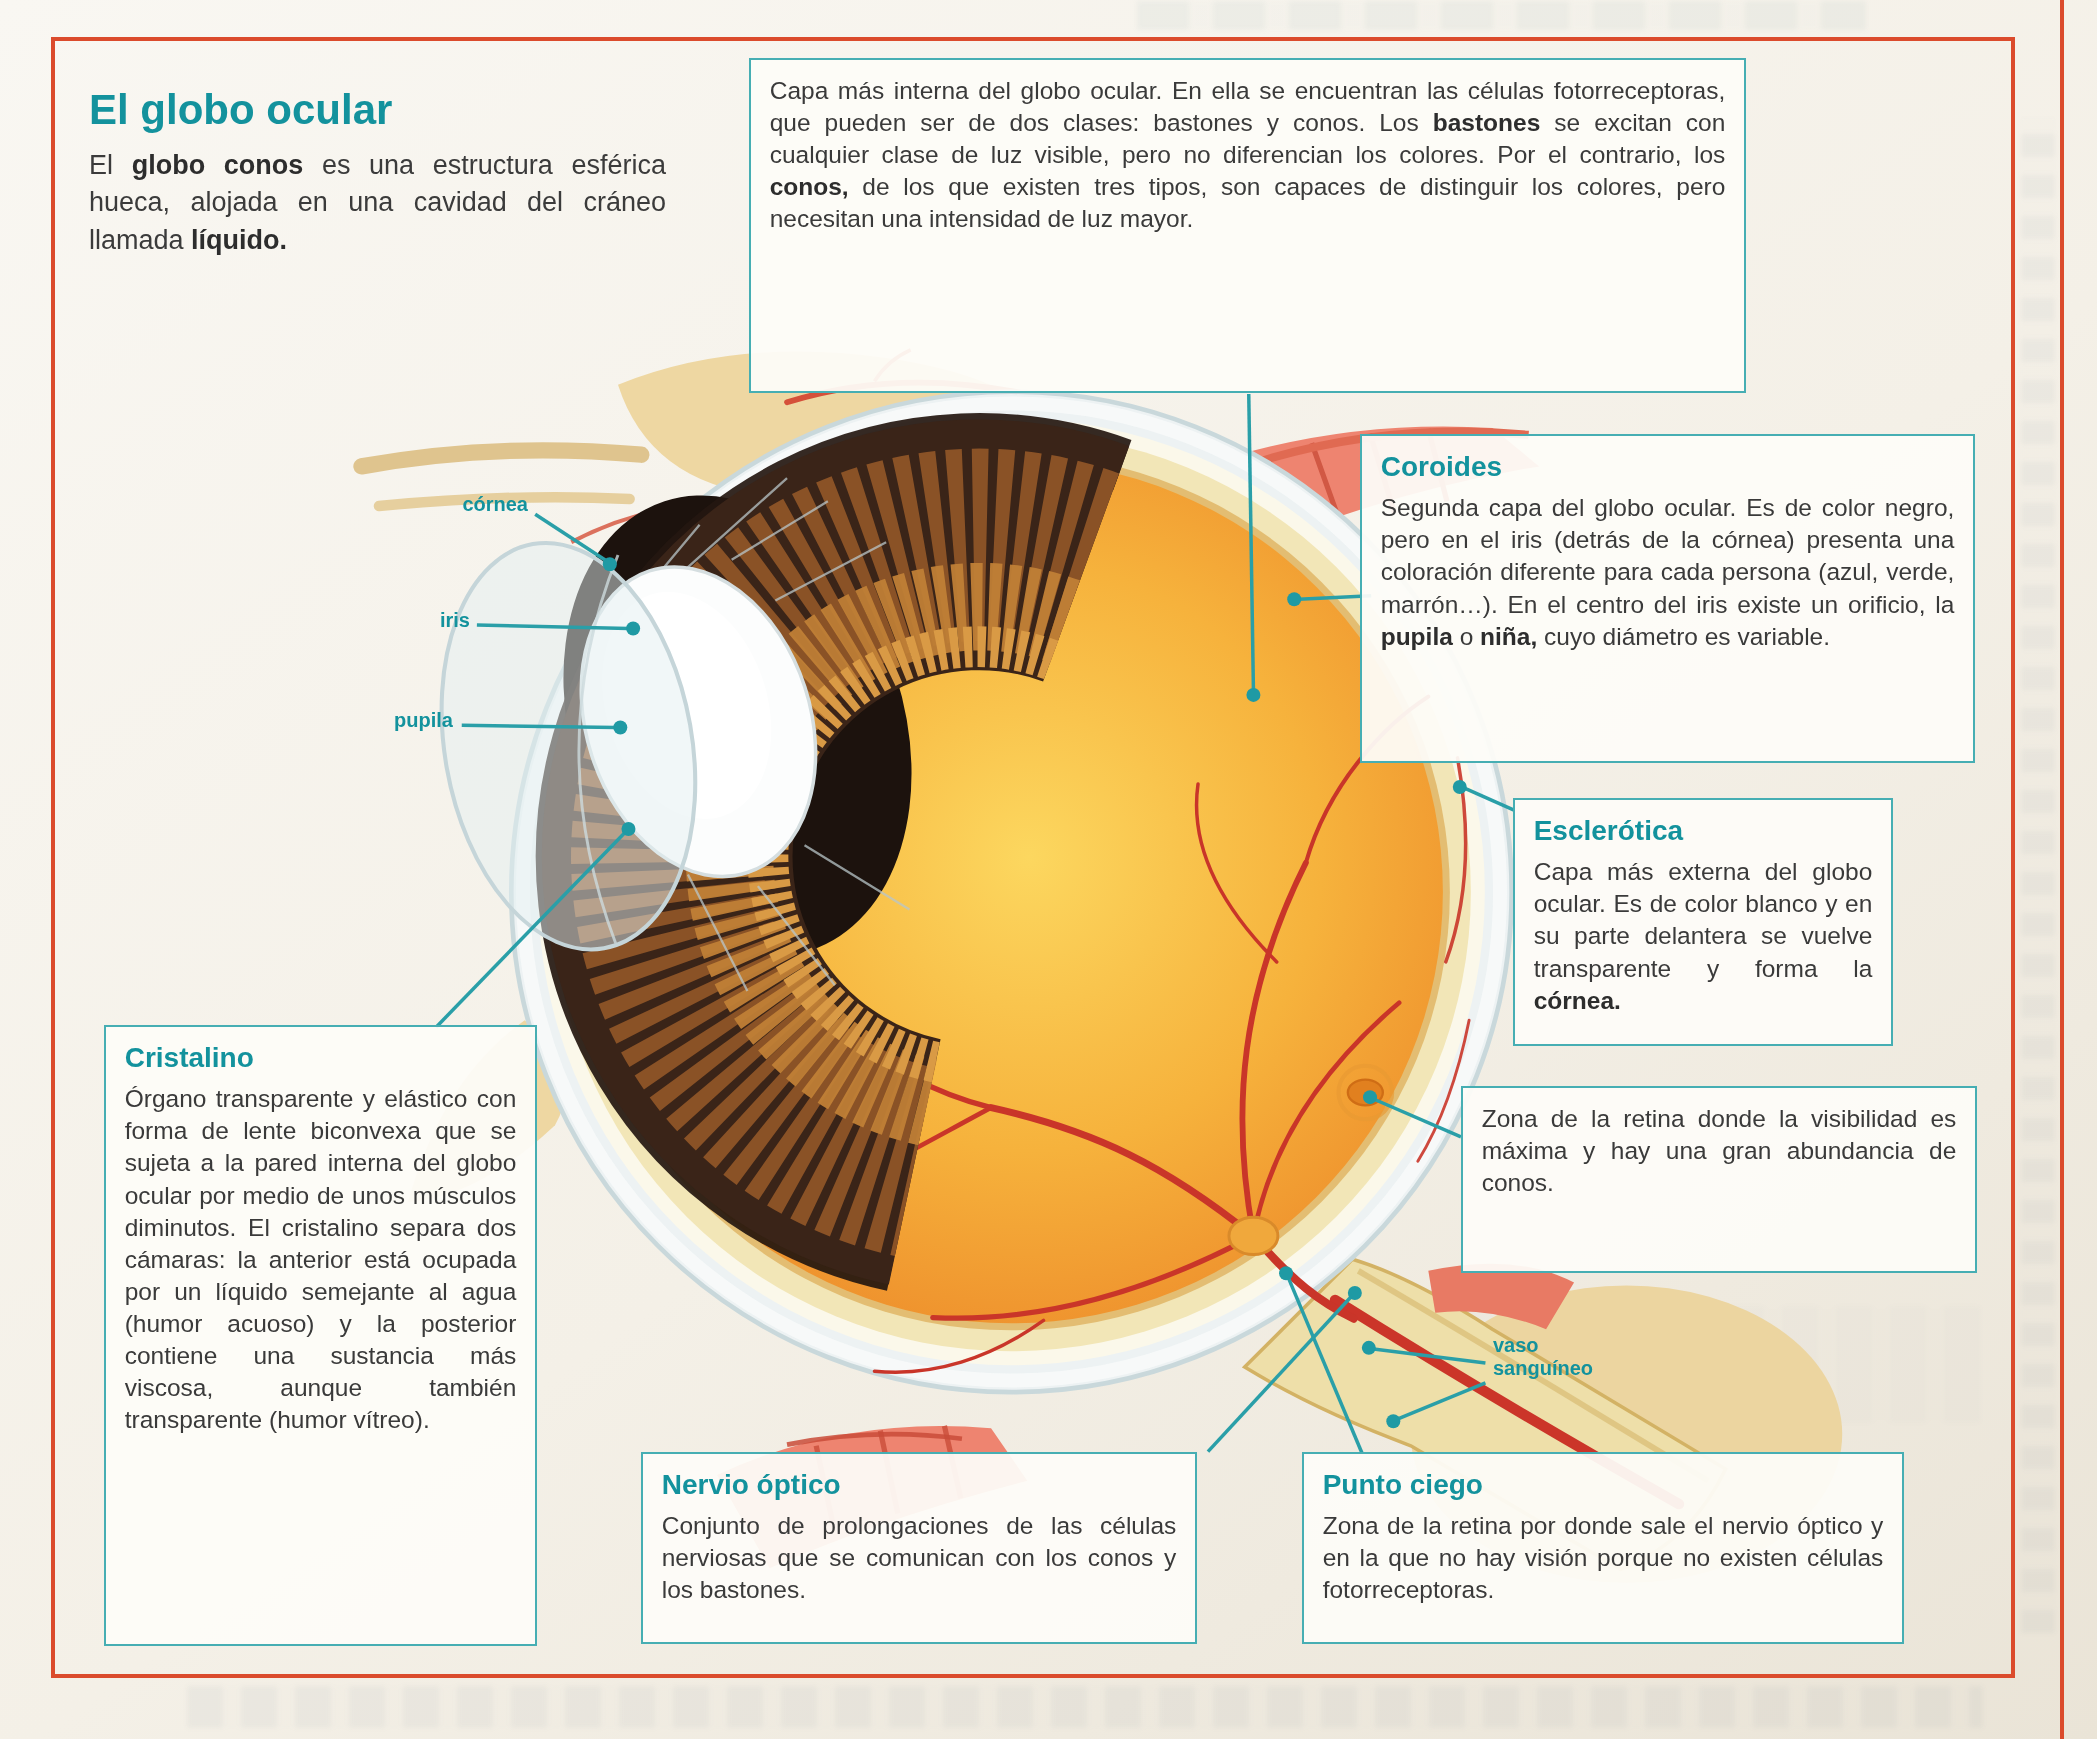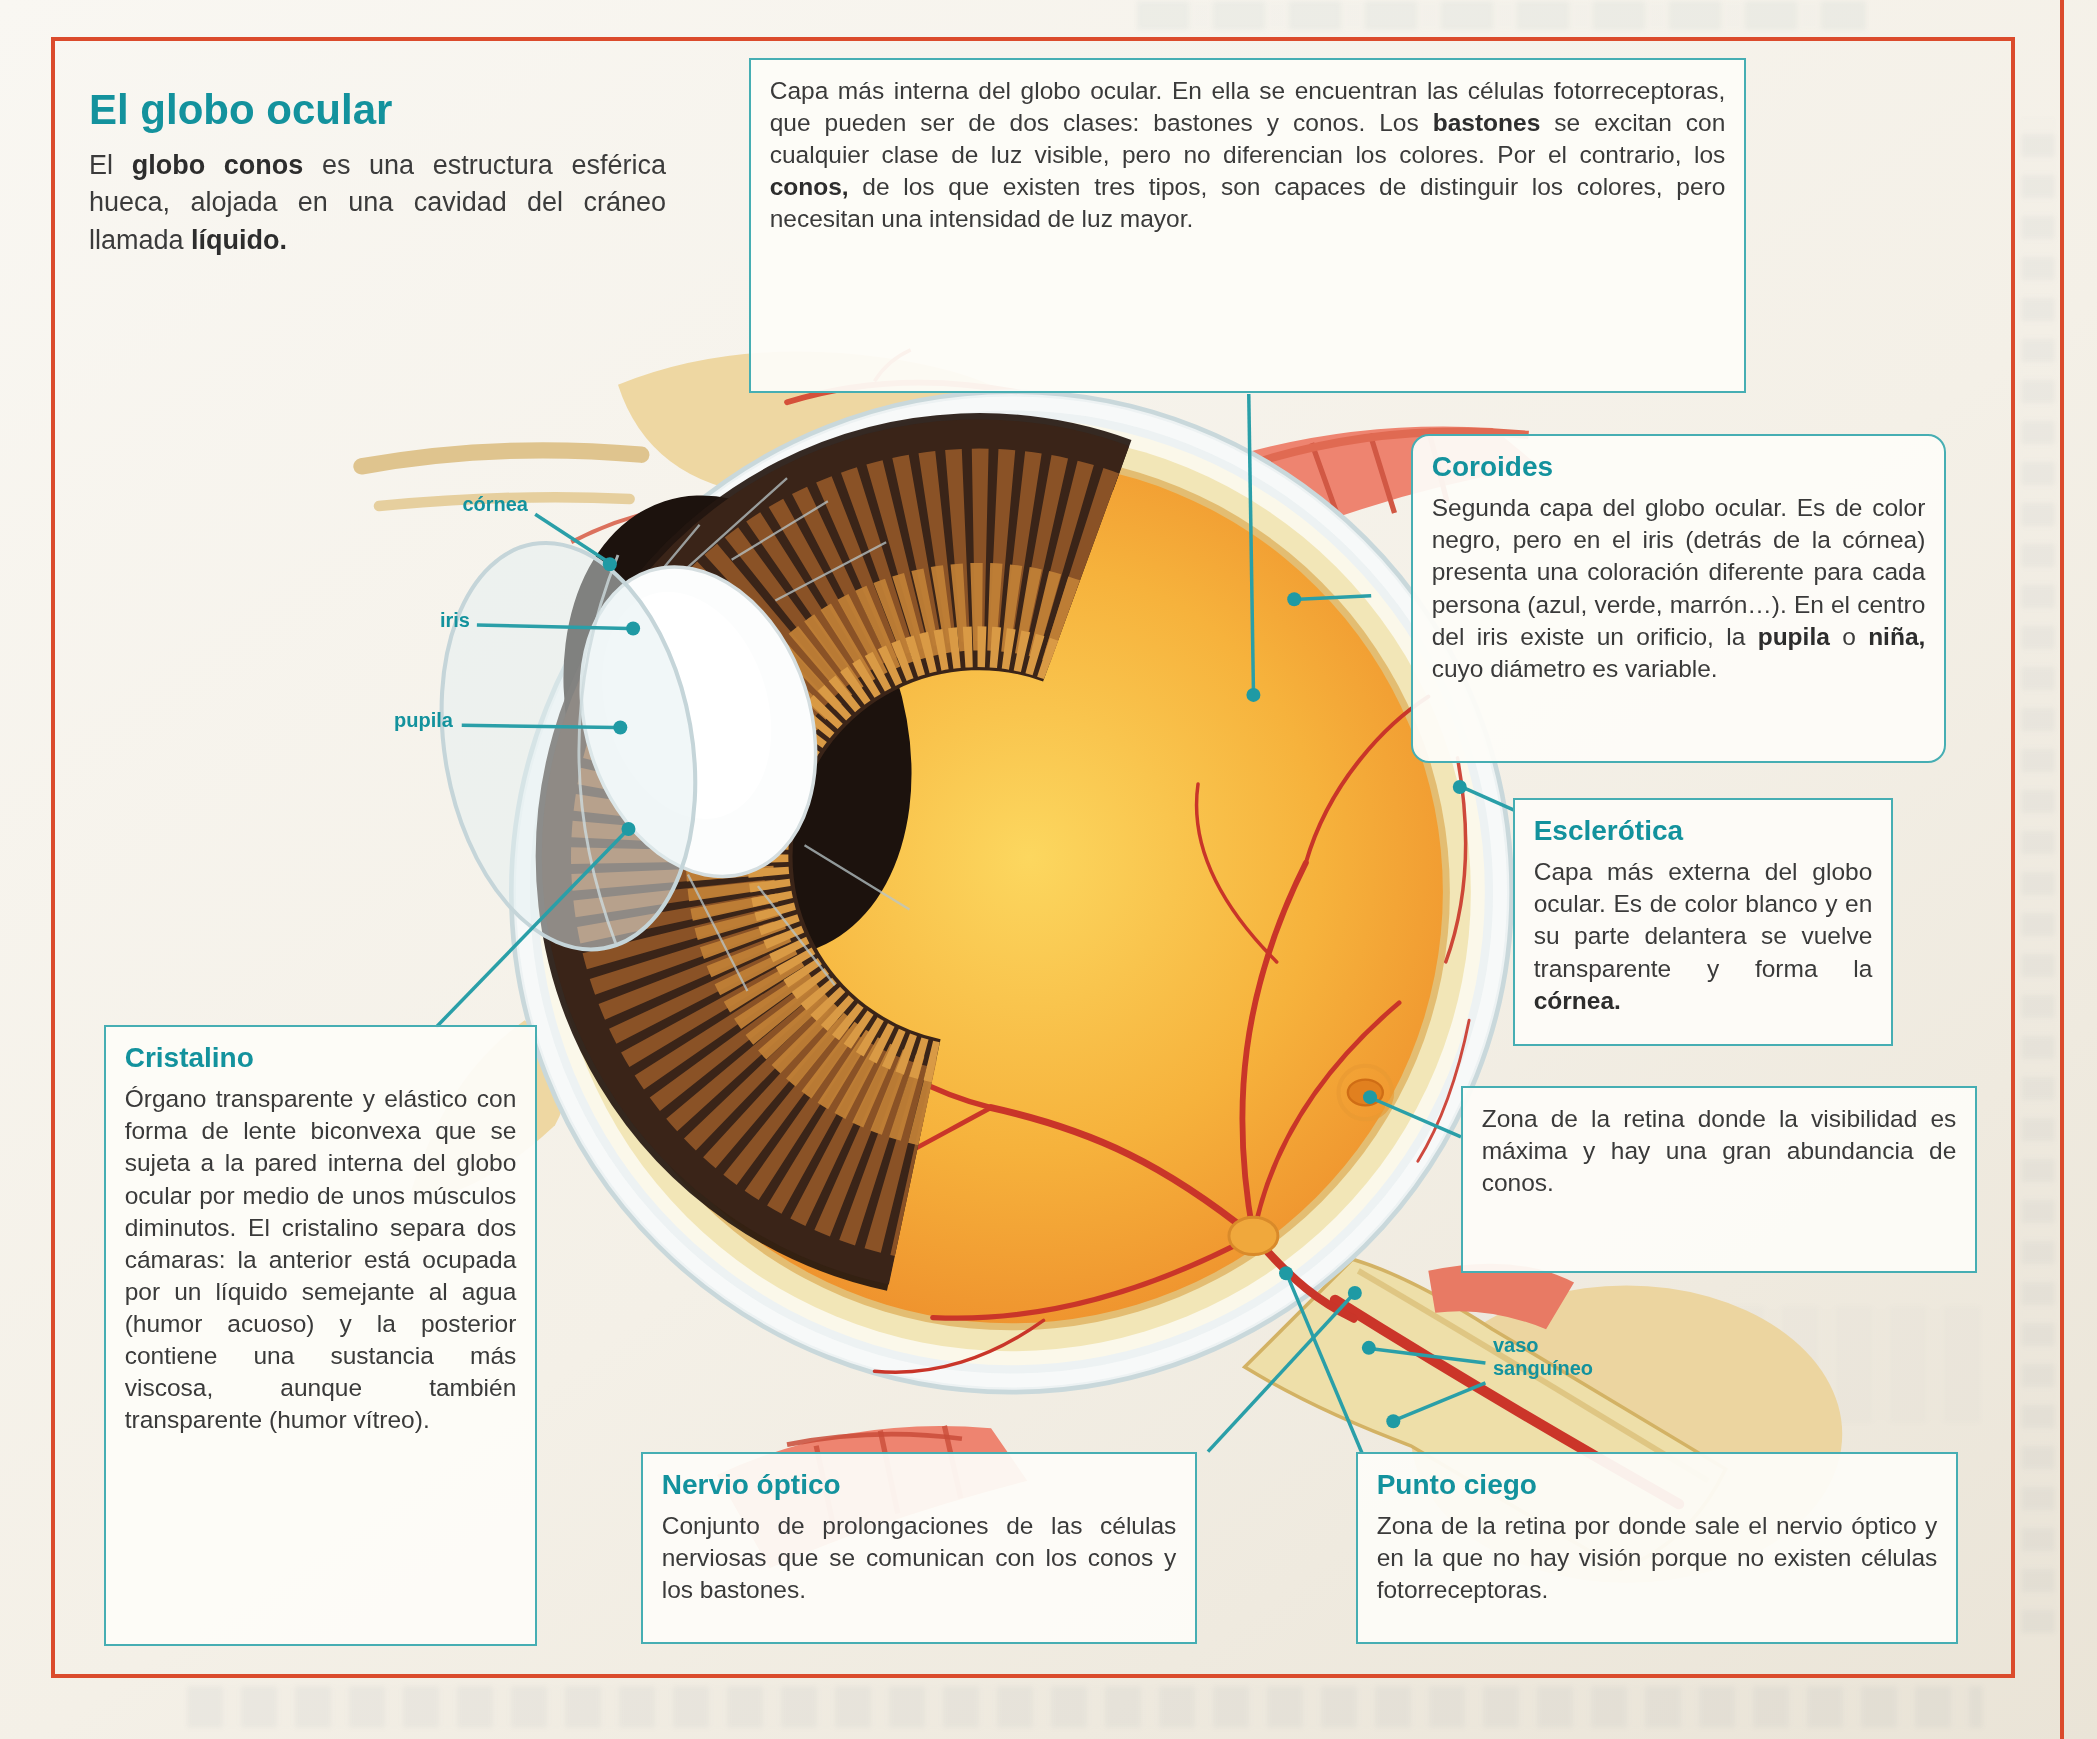--- a/index.html
+++ b/index.html
@@ -165,21 +165,21 @@
 
   <header class="title-block">
     <h1>El globo ocular</h1>
     <p><span>El </span><strong>globo conos</strong><span> es una estructura esférica hueca, alojada en una cavidad del cráneo llamada </span><strong>líquido.</strong></p>
   </header>
 
   <section class="callout" style="left:749px;top:58px;width:997px;min-height:335px;">
     <p><span>Capa más interna del globo ocular. En ella se encuentran las células fotorreceptoras, que pueden ser de dos clases: bastones y conos. Los </span><strong>bastones</strong><span> se excitan con cualquier clase de luz visible, pero no diferencian los colores. Por el contrario, los </span><strong>conos,</strong><span> de los que existen tres tipos, son capaces de distinguir los colores, pero necesitan una intensidad de luz mayor.</span></p>
   </section>
 
-  <section class="callout" style="left:1411px;top:434px;width:535px;min-height:329px;border-radius:18px;">
+  <section class="callout" style="left:1360px;top:434px;width:615px;min-height:329px;">
     <h2>Coroides</h2>
     <p><span>Segunda capa del globo ocular. Es de color negro, pero en el iris (detrás de la córnea) presenta una coloración diferente para cada persona (azul, verde, marrón…). En el centro del iris existe un orificio, la </span><strong>pupila</strong><span> o </span><strong>niña,</strong><span> cuyo diámetro es variable.</span></p>
   </section>
 
   <section class="callout" style="left:1513px;top:798px;width:380px;min-height:248px;">
     <h2>Esclerótica</h2>
     <p><span>Capa más externa del globo ocular. Es de color blanco y en su parte delantera se vuelve transparente y forma la </span><strong>córnea.</strong></p>
   </section>
 
   <section class="callout" style="left:1461px;top:1086px;width:516px;min-height:187px;">
@@ -189,21 +189,21 @@
   <section class="callout" style="left:104px;top:1025px;width:433px;min-height:621px;">
     <h2>Cristalino</h2>
     <p>Órgano transparente y elástico con forma de lente biconvexa que se sujeta a la pared interna del globo ocular por medio de unos músculos diminutos. El cristalino separa dos cámaras: la anterior está ocupada por un líquido semejante al agua (humor acuoso) y la posterior contiene una sustancia más viscosa, aunque también transparente (humor vítreo).</p>
   </section>
 
   <section class="callout" style="left:641px;top:1452px;width:556px;min-height:192px;">
     <h2>Nervio óptico</h2>
     <p>Conjunto de prolongaciones de las células nerviosas que se comunican con los conos y los bastones.</p>
   </section>
 
-  <section class="callout" style="left:1356px;top:1452px;width:602px;min-height:192px;">
+  <section class="callout" style="left:1302px;top:1452px;width:602px;min-height:192px;">
     <h2>Punto ciego</h2>
     <p>Zona de la retina por donde sale el nervio óptico y en la que no hay visión porque no existen células fotorreceptoras.</p>
   </section>
 
   <div class="pointer-label" style="left:324px;top:493px;width:204px;text-align:right;">córnea</div>
   <div class="pointer-label" style="left:324px;top:609px;width:146px;text-align:right;">iris</div>
   <div class="pointer-label" style="left:265px;top:709px;width:188px;text-align:right;">pupila</div>
   <div class="pointer-label" style="left:1493px;top:1334px;width:245px;">
     <span style="display:block;">vaso</span>
     <span style="display:block;">sanguíneo</span>

